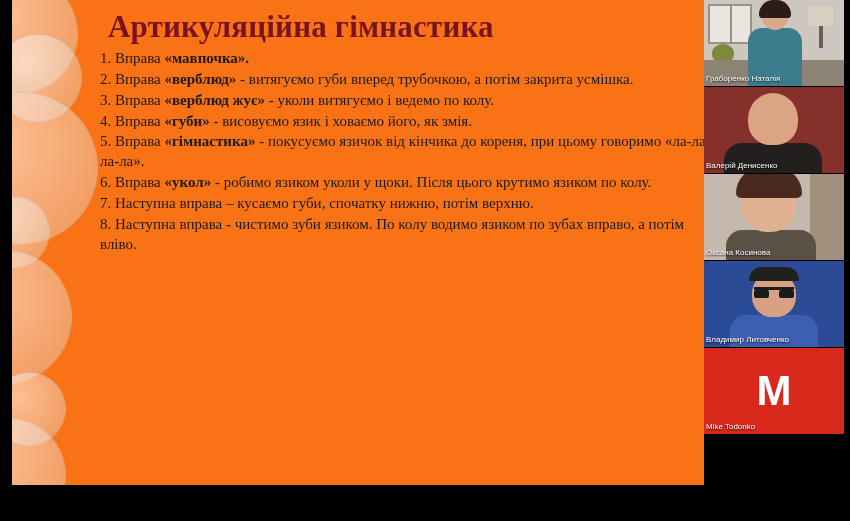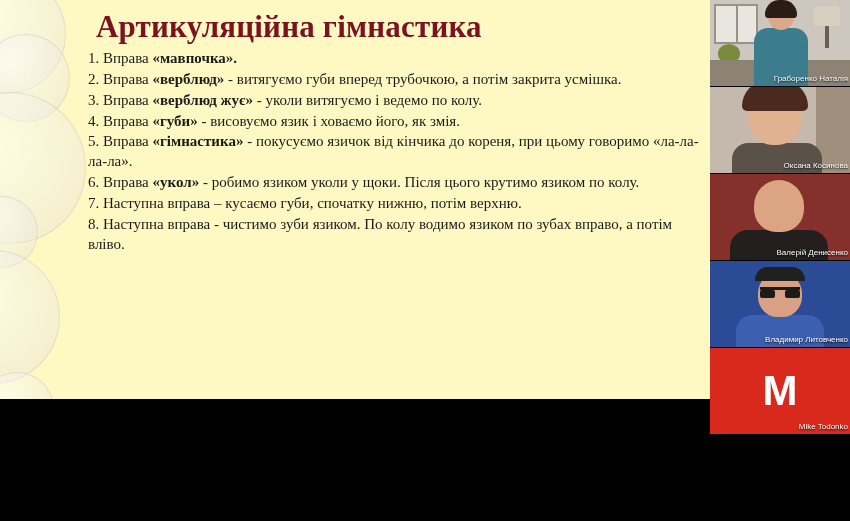--- a/index.html
+++ b/index.html
@@ -17,25 +17,25 @@
     position: relative;
     width: 850px;
     height: 521px;
     background: #000;
     overflow: hidden;
   }
 
   
   #slide {
     position: absolute;
-    left: 0;
+    left: 12px;
     top: 0;
     width: 710px;
-    height: 399px;
-    background: #fef9c3;
+    height: 485px;
+    background: #f97316;
     overflow: hidden;
   }
   
   .deco {
     position: absolute;
     border-radius: 50%;
     border: 1px solid rgba(150,130,120,0.18);
     background: radial-gradient(circle at 35% 35%, rgba(255,255,255,0.55), rgba(222,212,204,0.35));
     pointer-events: none;
   }
@@ -76,26 +76,25 @@
     margin: 0 0 1px 0;
     text-indent: 0;
   }
   .slide-list b {
     font-weight: bold;
   }
 
   
   #video-strip {
     position: absolute;
-    right: 0;
+    right: 6px;
     top: 0;
     width: 140px;
     height: 521px;
     background: #0b0b0b;
-    text-align: right;
   }
   .tile {
     position: relative;
     width: 140px;
     height: 86px;
     overflow: hidden;
     border-bottom: 1px solid #000;
   }
   .tile .name {
     position: absolute;
@@ -226,36 +225,36 @@
       <div class="lamp-stand"></div>
       <div class="plant"></div>
       <div class="pot"></div>
       <div class="sofa"></div>
       <div class="person-body"></div>
       <div class="person-head"></div>
       <div class="person-hair"></div>
       <div class="name">Граборенко Наталія</div>
     </div>
 
+    <div class="tile t3">
+      <div class="bg"></div>
+      <div class="body"></div>
+      <div class="head"></div>
+      <div class="name">Валерій Денисенко</div>
+    </div>
+
     <div class="tile t2">
       <div class="bg"></div>
       <div class="door"></div>
       <div class="body"></div>
       <div class="head"></div>
       <div class="hair"></div>
       <div class="name">Оксана Косинова</div>
     </div>
 
-    <div class="tile t3">
-      <div class="bg"></div>
-      <div class="body"></div>
-      <div class="head"></div>
-      <div class="name">Валерій Денисенко</div>
-    </div>
-
     <div class="tile t4">
       <div class="bg"></div>
       <div class="body"></div>
       <div class="head"></div>
       <div class="hair"></div>
       <div class="glasses"></div>
       <div class="name">Владимир Литовченко</div>
     </div>
 
     <div class="tile t5">

